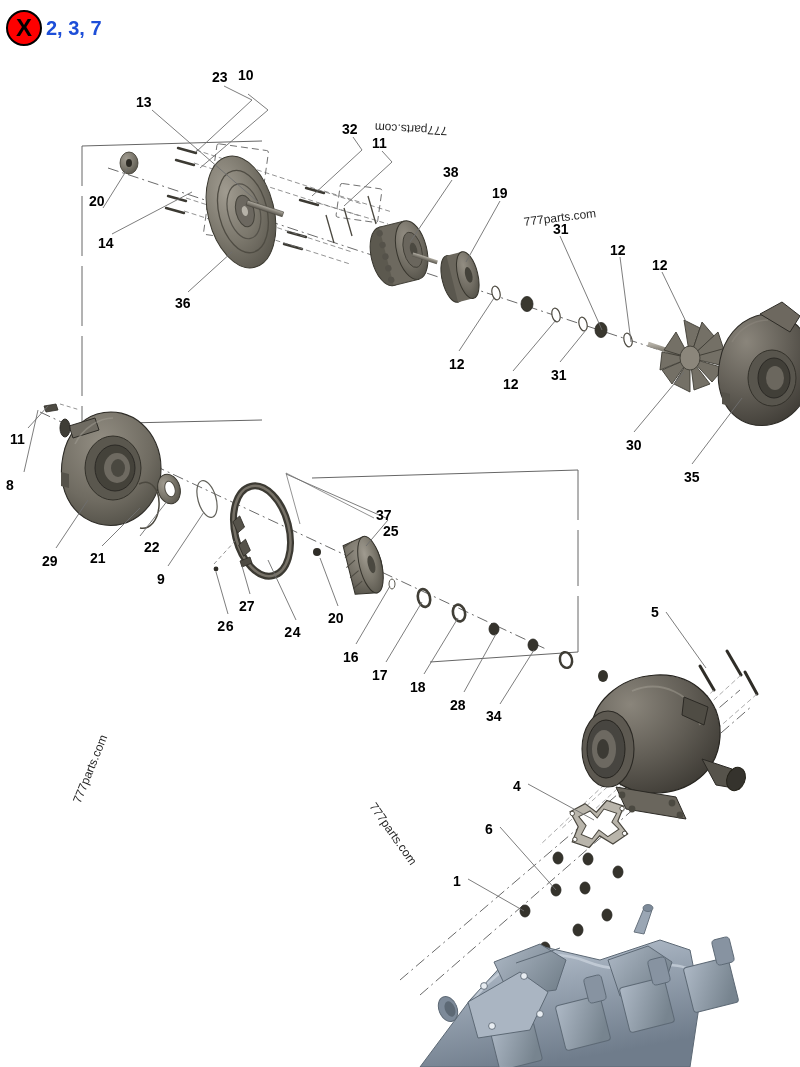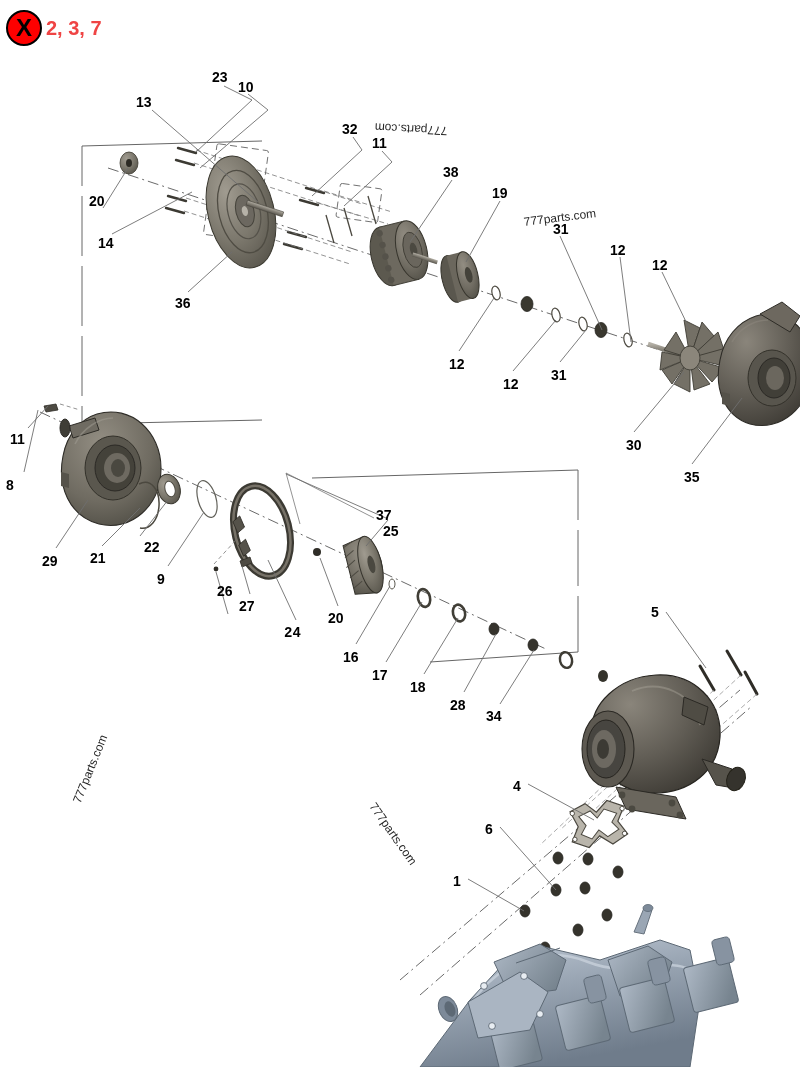--- a/index.html
+++ b/index.html
@@ -9,21 +9,21 @@
   svg#art{position:absolute;left:0;top:0;width:800px;height:1067px;}
   .callout{position:absolute;font-weight:bold;font-size:14px;color:#000;
            line-height:1;white-space:nowrap;font-family:"Liberation Sans",sans-serif;}
   .wm{position:absolute;color:#111;font-size:12px;white-space:nowrap;
       font-family:"Liberation Sans",sans-serif;opacity:.92;}
   #xbadge{position:absolute;left:6px;top:10px;width:36px;height:36px;border-radius:50%;
           background:#fe0000;border:2px solid #000;box-sizing:border-box;}
   #xbadge span{position:absolute;left:0;top:0;width:32px;height:32px;display:flex;
                align-items:center;justify-content:center;font-weight:bold;font-size:24px;color:#000;
                font-family:"Liberation Sans",sans-serif;}
-  #xlabel{position:absolute;left:46px;top:17px;font-weight:bold;font-size:20px;color:#ef4444;}
+  #xlabel{position:absolute;left:46px;top:17px;font-weight:bold;font-size:20px;color:#1d4ed8;}
 </style>
 </head>
 <body>
 
 <div id="stage">
 
   <svg id="art" viewBox="0 0 800 1067">
     <defs>
       <radialGradient id="gMetal" cx="35%" cy="30%" r="80%">
         <stop offset="0%" stop-color="#a09b90"></stop>
@@ -380,21 +380,21 @@
     </g>
   </svg>
 
   <div id="xbadge">
     <span>X</span>
   </div>
   <div id="xlabel">2, 3, 7</div>
 
 <div class="callout" style="left: 136px; top: 95px;">13</div>
     <div class="callout" style="left: 212px; top: 70px;">23</div>
-    <div class="callout" style="left: 238px; top: 80px;">10</div>
+    <div class="callout" style="left: 238px; top: 68px;">10</div>
     <div class="callout" style="left: 89px; top: 194px;">20</div>
     <div class="callout" style="left: 98px; top: 236px;">14</div>
     <div class="callout" style="left: 175px; top: 296px;">36</div>
     <div class="callout" style="left: 342px; top: 122px;">32</div>
     <div class="callout" style="left: 372px; top: 136px;">11</div>
     <div class="callout" style="left: 443px; top: 165px;">38</div>
     <div class="callout" style="left: 492px; top: 186px;">19</div>
     <div class="callout" style="left: 553px; top: 222px;">31</div>
     <div class="callout" style="left: 610px; top: 243px;">12</div>
     <div class="callout" style="left: 652px; top: 258px;">12</div>
@@ -402,21 +402,21 @@
     <div class="callout" style="left: 503px; top: 377px;">12</div>
     <div class="callout" style="left: 551px; top: 368px;">31</div>
     <div class="callout" style="left: 626px; top: 438px; text-align: right;">30</div>
     <div class="callout" style="left: 684px; top: 470px;">35</div>
     <div class="callout" style="left: 10px; top: 432px;">11</div>
     <div class="callout" style="left: 6px; top: 478px;">8</div>
     <div class="callout" style="left: 42px; top: 554px;">29</div>
     <div class="callout" style="left: 90px; top: 551px;">21</div>
     <div class="callout" style="left: 144px; top: 540px;">22</div>
     <div class="callout" style="left: 157px; top: 572px;">9</div>
-    <div class="callout" style="left: 217px; top: 584px;">26</div>
+    <div class="callout" style="left: 217px; top: 620px; font-family: Liberation Mono, monospace;">26</div>
     <div class="callout" style="left: 239px; top: 599px;">27</div>
     <div class="callout" style="left: 284px; top: 626px; font-family: Liberation Mono, monospace;">24</div>
     <div class="callout" style="left: 328px; top: 611px;">20</div>
     <div class="callout" style="left: 383px; top: 524px;">25</div>
     <div class="callout" style="left: 376px; top: 508px;">37</div>
     <div class="callout" style="left: 343px; top: 650px;">16</div>
     <div class="callout" style="left: 372px; top: 668px;">17</div>
     <div class="callout" style="left: 410px; top: 680px;">18</div>
     <div class="callout" style="left: 450px; top: 698px;">28</div>
     <div class="callout" style="left: 486px; top: 709px;">34</div>

